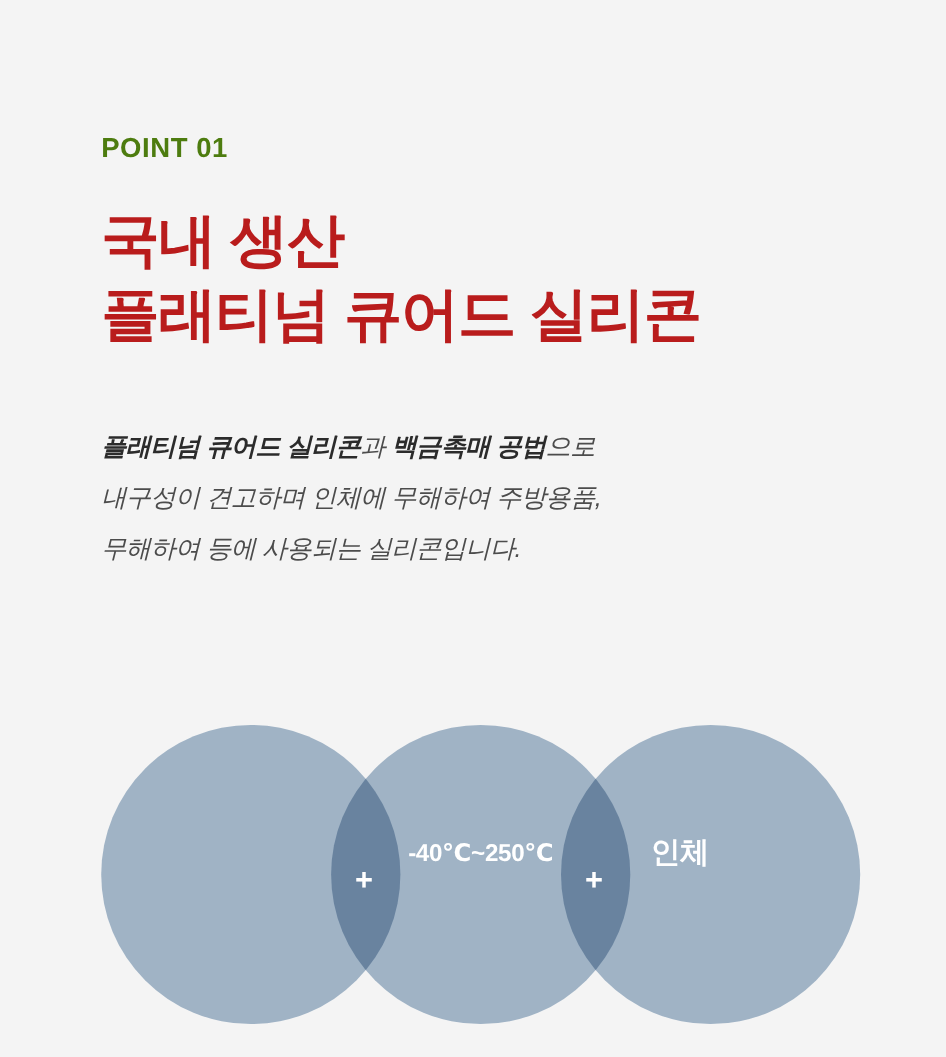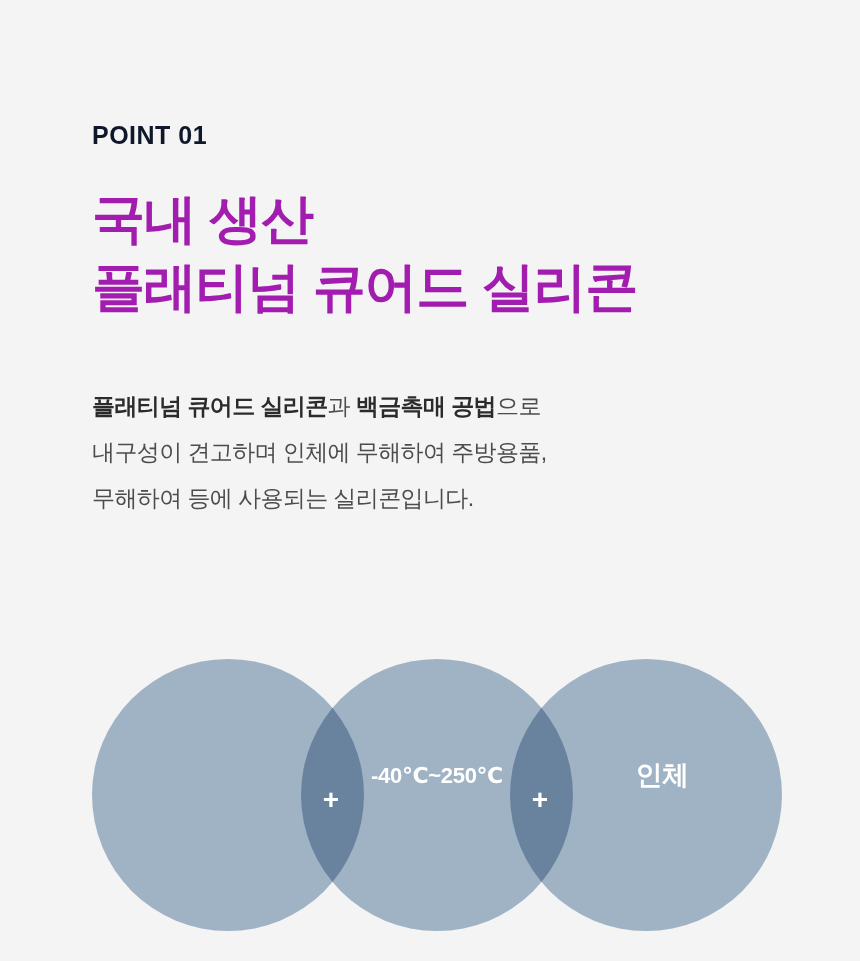--- a/index.html
+++ b/index.html
@@ -27,46 +27,47 @@
     left: 92px;
     top: 0;
     width: 700px;
   }
 
   .eyebrow {
     margin-top: 122px;
     font-size: 25px;
     font-weight: bold;
     letter-spacing: 0.5px;
-    color: #0f172a;
+    color: #4d7c0f;
     line-height: 1.1;
   }
 
   .headline {
     font-size: 53px;
     font-weight: bold;
-    color: #a21caf;
+    color: #b91c1c;
     line-height: 1.28;
     letter-spacing: -1.2px;
   }
   .headline .line {
     display: block;
     white-space: nowrap;
   }
 
   .body-copy {
     margin-top: 62px;
     font-size: 23px;
     color: #4c4c4c;
     line-height: 2.0;
     letter-spacing: -0.6px;
   }
   .body-copy .line {
     display: block;
     white-space: nowrap;
+    font-style: italic;
   }
   .body-copy b {
     color: #2b2b2b;
     font-weight: bold;
   }
 
   
   .venn {
     position: absolute;
     left: 92px;
@@ -103,21 +104,21 @@
   }
   .venn-label .sub {
     display: block;
     font-size: 22px;
     font-weight: bold;
     margin-top: 4px;
     letter-spacing: -0.3px;
   }
   .label-1 { left: 46px;  top: 116px; width: 180px; }
   .label-2 { left: 255px; top: 100px; width: 180px; }
-  .label-3 { left: 480px; top: 100px; width: 180px; }
+  .label-3 { left: 436px; top: 100px; width: 180px; }
 
   .plus {
     position: absolute;
     z-index: 6;
     color: #ffffff;
     font-size: 28px;
     font-weight: bold;
     line-height: 1;
     text-align: center;
     width: 30px;

